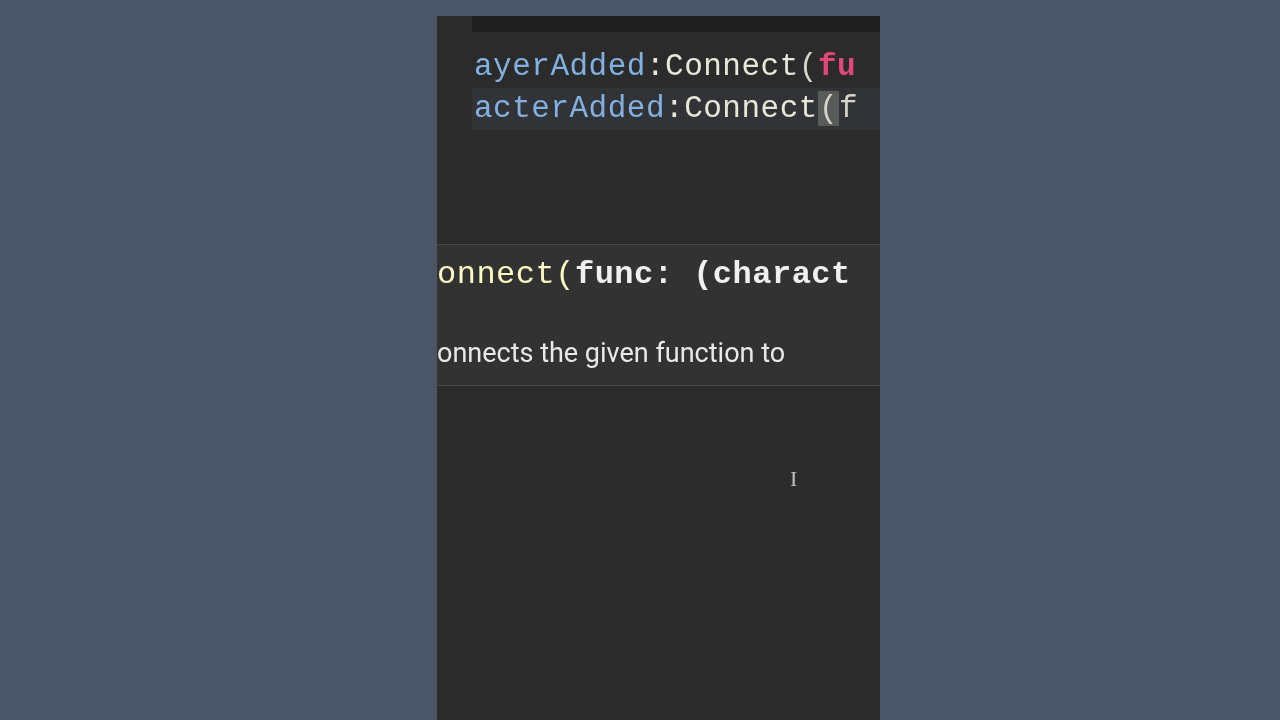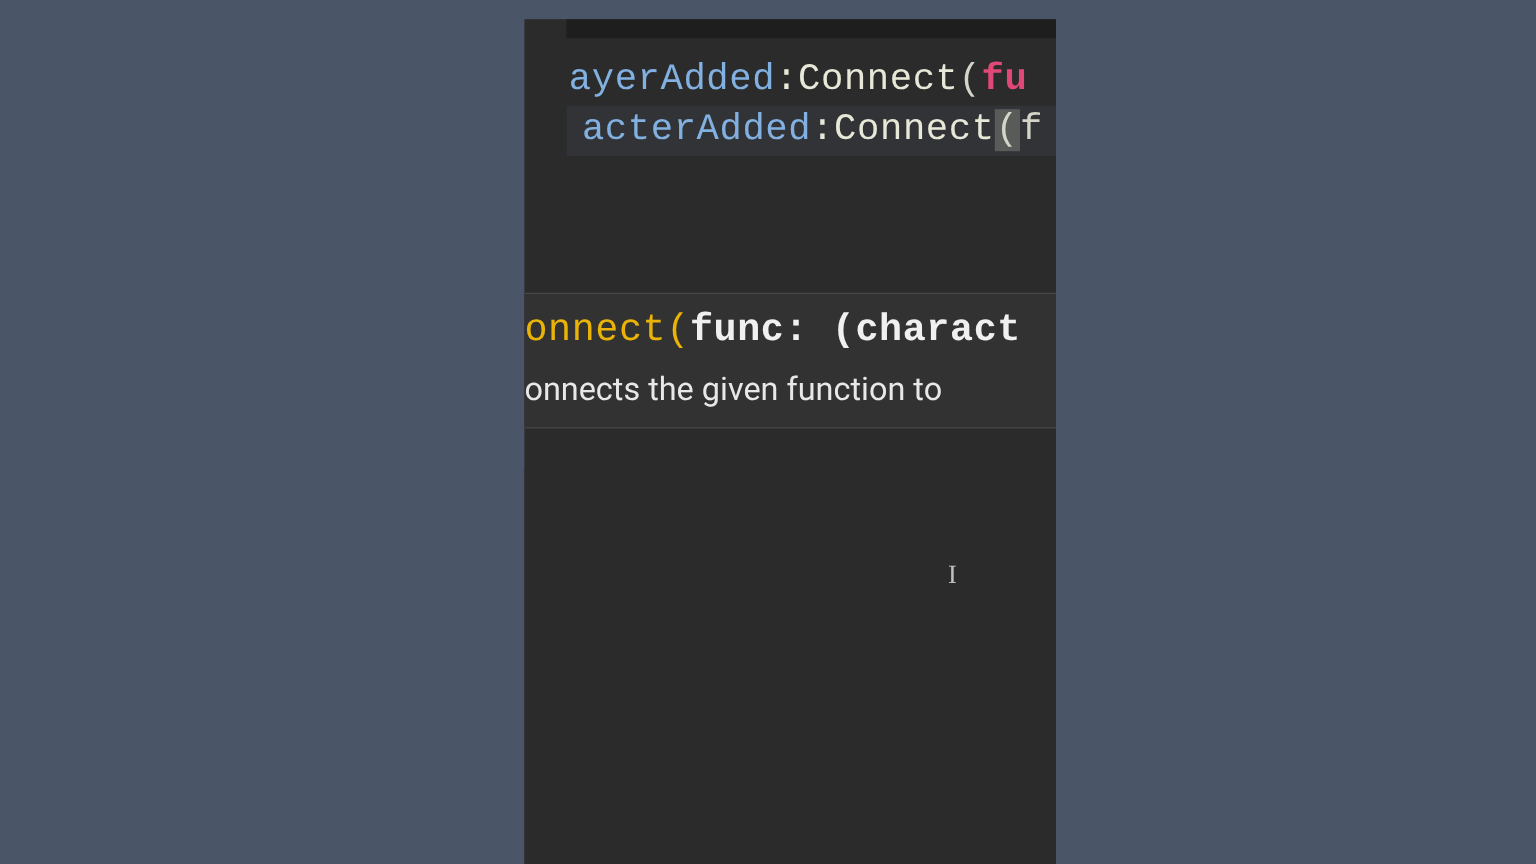--- a/index.html
+++ b/index.html
@@ -51,21 +51,20 @@
       overflow: hidden;
       letter-spacing: 0.5px;
     }
     
     .code-line-1 {
       margin-top: 14px;
     }
     
     .code-line-2 {
       background: rgba(60, 65, 75, 0.35);
-      text-align: center;
     }
     
     .token-event {
       color: #82b0e0;
     }
     
     .token-colon {
       color: #e8e8d8;
     }
     
@@ -109,36 +108,37 @@
       font-size: 32px;
       line-height: 48px;
       padding: 6px 0 4px 0;
       color: #e0e0e0;
       white-space: nowrap;
       overflow: hidden;
       letter-spacing: 0.5px;
     }
     
     .sig-plain {
-      color: #eab308;
+      color: #fef9c3;
     }
     
     .sig-bold {
       color: #f0f0f0;
       font-weight: bold;
     }
     
     .tooltip-description {
       font-family: -apple-system, BlinkMacSystemFont, 'Segoe UI', Roboto, sans-serif;
       font-size: 27px;
       line-height: 43px;
       color: #e8e8e8;
       padding: 0 0 10px 0;
       white-space: normal;
       overflow: hidden;
+      margin-top: 29px;
     }
     
     .text-cursor {
       position: absolute;
       top: 452px;
       left: 353px;
       width: 2px;
       height: 22px;
       color: #c0c0c0;
       font-family: serif;

